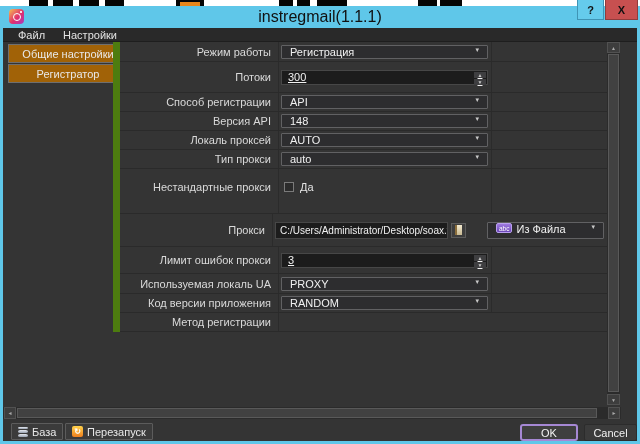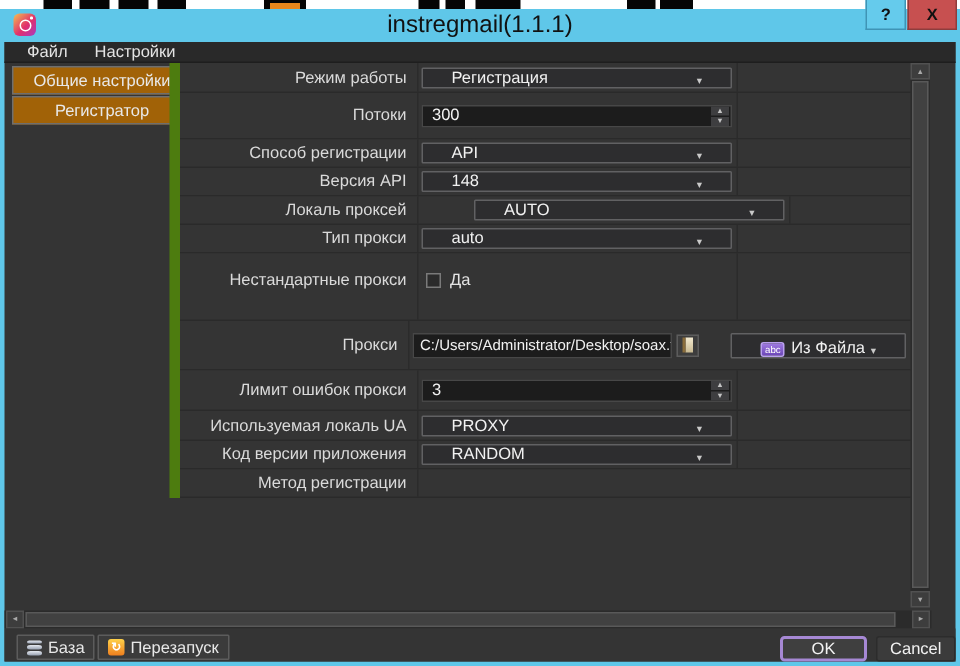--- a/index.html
+++ b/index.html
@@ -56,30 +56,30 @@
     background:#343434; }
   .lbl { width:159px; align-self:stretch; display:flex; align-items:center;
     justify-content:flex-end; padding-right:7px; color:#dadada;
     border-right:1px solid #2b2b2b; }
   .fld { width:213px; align-self:stretch; display:flex; align-items:center;
     padding:0 3px 0 2px; border-right:1px solid #2b2b2b; }
   .fld.wide { width:auto; flex:1; border-right:none; }
   .rest { flex:1; align-self:stretch; }
 
   .dd { height:14px; flex:1; background:#2d2d2f; border:1px solid #616163;
-    border-radius:1px; display:flex; align-items:flex-end; padding:0 19px;
+    border-radius:1px; display:flex; align-items:flex-start; padding:0 8px;
     color:#f1f1f1; }
   .dd .arr { margin-left:auto; font-size:7px; color:#c9c9c9; }
   .dd.mode { flex:none; width:117px; margin-left:21px; height:17px; }
   .abc-badge { height:10px; line-height:10px; padding:0 2px; margin-right:4px;
     font-size:6.5px; color:#fff; border-radius:2px;
     background:linear-gradient(#9f7ae0,#6b46b8); border:1px solid #b9a0ef; }
 
   .spin { height:15px; flex:1; background:#1c1c1c; border:1px solid #474747;
-    display:flex; align-items:center; color:#f1f1f1; }
+    display:flex; align-items:flex-start; color:#f1f1f1;text-decoration:underline; }
   .spin .val { flex:1; display:flex; align-items:center; padding-left:6px; }
   .spin .btns { width:14px; display:flex; flex-direction:column; gap:1px;
     padding:1px; }
   .spin .btns span { flex:1; background:#3e3e40; display:flex;
     align-items:center; justify-content:center; font-size:5px; color:#c4c4c4; }
 
   .cb { width:10px; height:10px; margin-left:3px; background:#2b2b2b;
     border:1px solid #7a7a7a; }
   .cb-lbl { margin-left:6px; color:#e3e3e3; }
 
@@ -199,21 +199,21 @@
         <div class="lbl">Версия API</div>
         <div class="fld">
           <div class="dd">
             <span>148</span>
             <span class="arr">▾</span>
           </div>
         </div>
         <div class="rest"></div>
       </div>
 
-      <div class="row" style="height:19px;gap:35px;">
+      <div class="row" style="height:19px;">
         <div class="lbl">Локаль проксей</div>
         <div class="fld">
           <div class="dd">
             <span>AUTO</span>
             <span class="arr">▾</span>
           </div>
         </div>
         <div class="rest"></div>
       </div>
 

